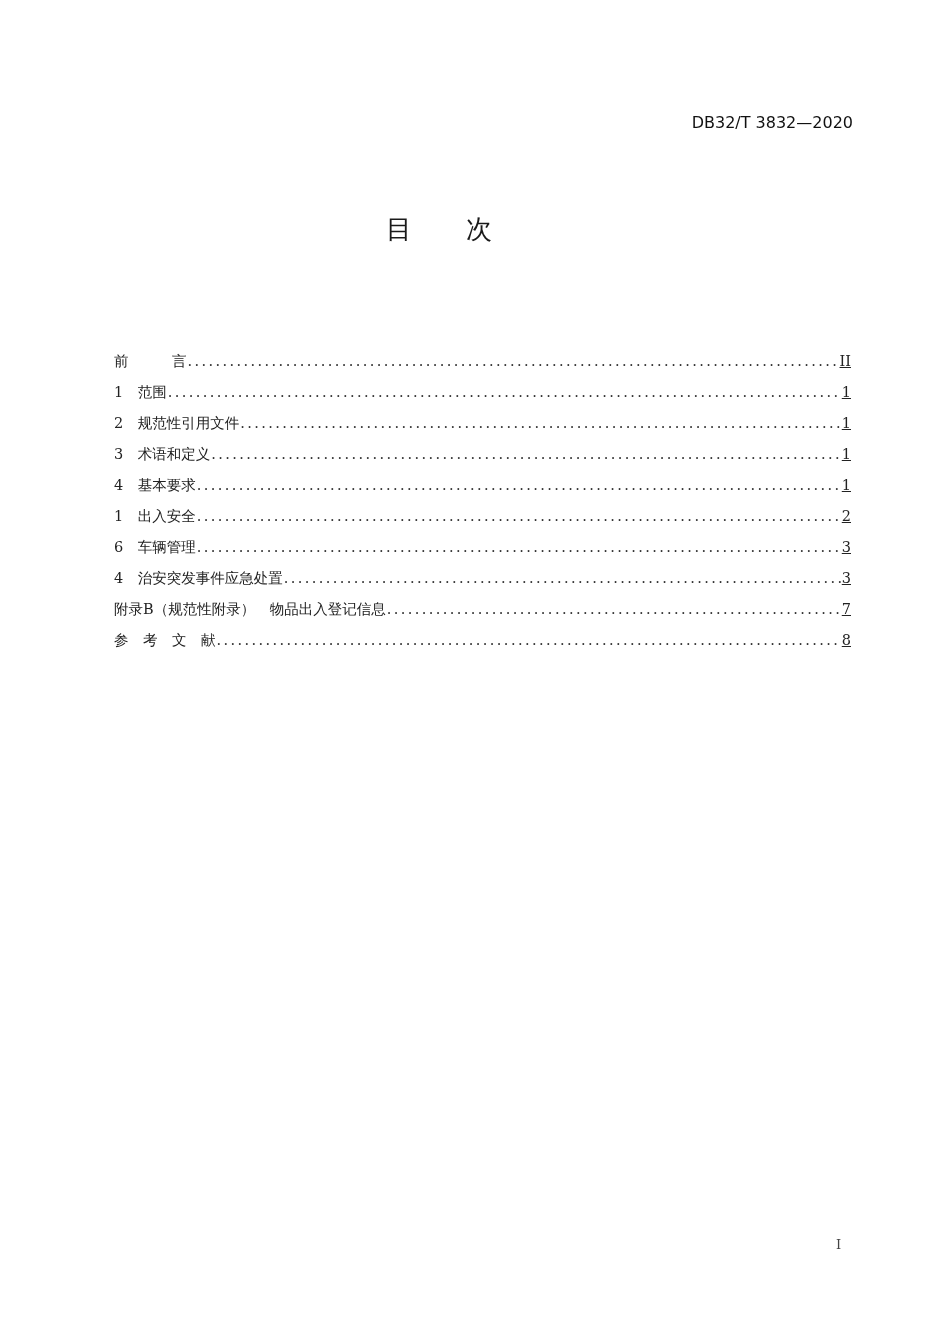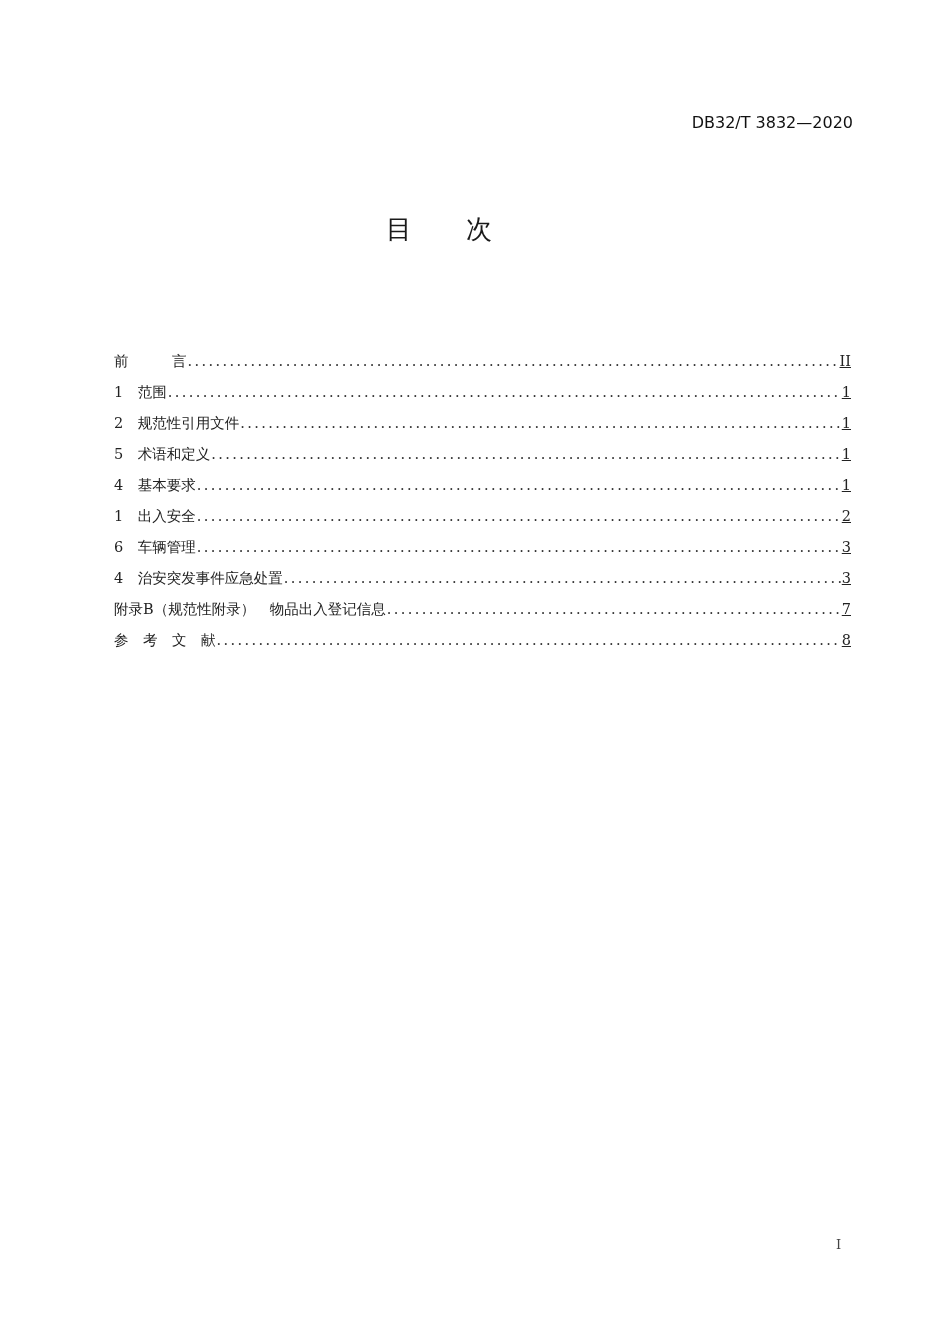--- a/index.html
+++ b/index.html
@@ -35,21 +35,21 @@
       <span class="label">1　范围</span>
       <span class="dots"></span>
       <span class="page">1</span>
     </div>
   <div class="row">
       <span class="label">2　规范性引用文件</span>
       <span class="dots"></span>
       <span class="page">1</span>
     </div>
   <div class="row">
-      <span class="label">5　术语和定义</span>
+      <span class="label">3　术语和定义</span>
       <span class="dots"></span>
       <span class="page">1</span>
     </div>
   <div class="row">
       <span class="label">4　基本要求</span>
       <span class="dots"></span>
       <span class="page">1</span>
     </div>
   <div class="row">
       <span class="label">1　出入安全</span>

